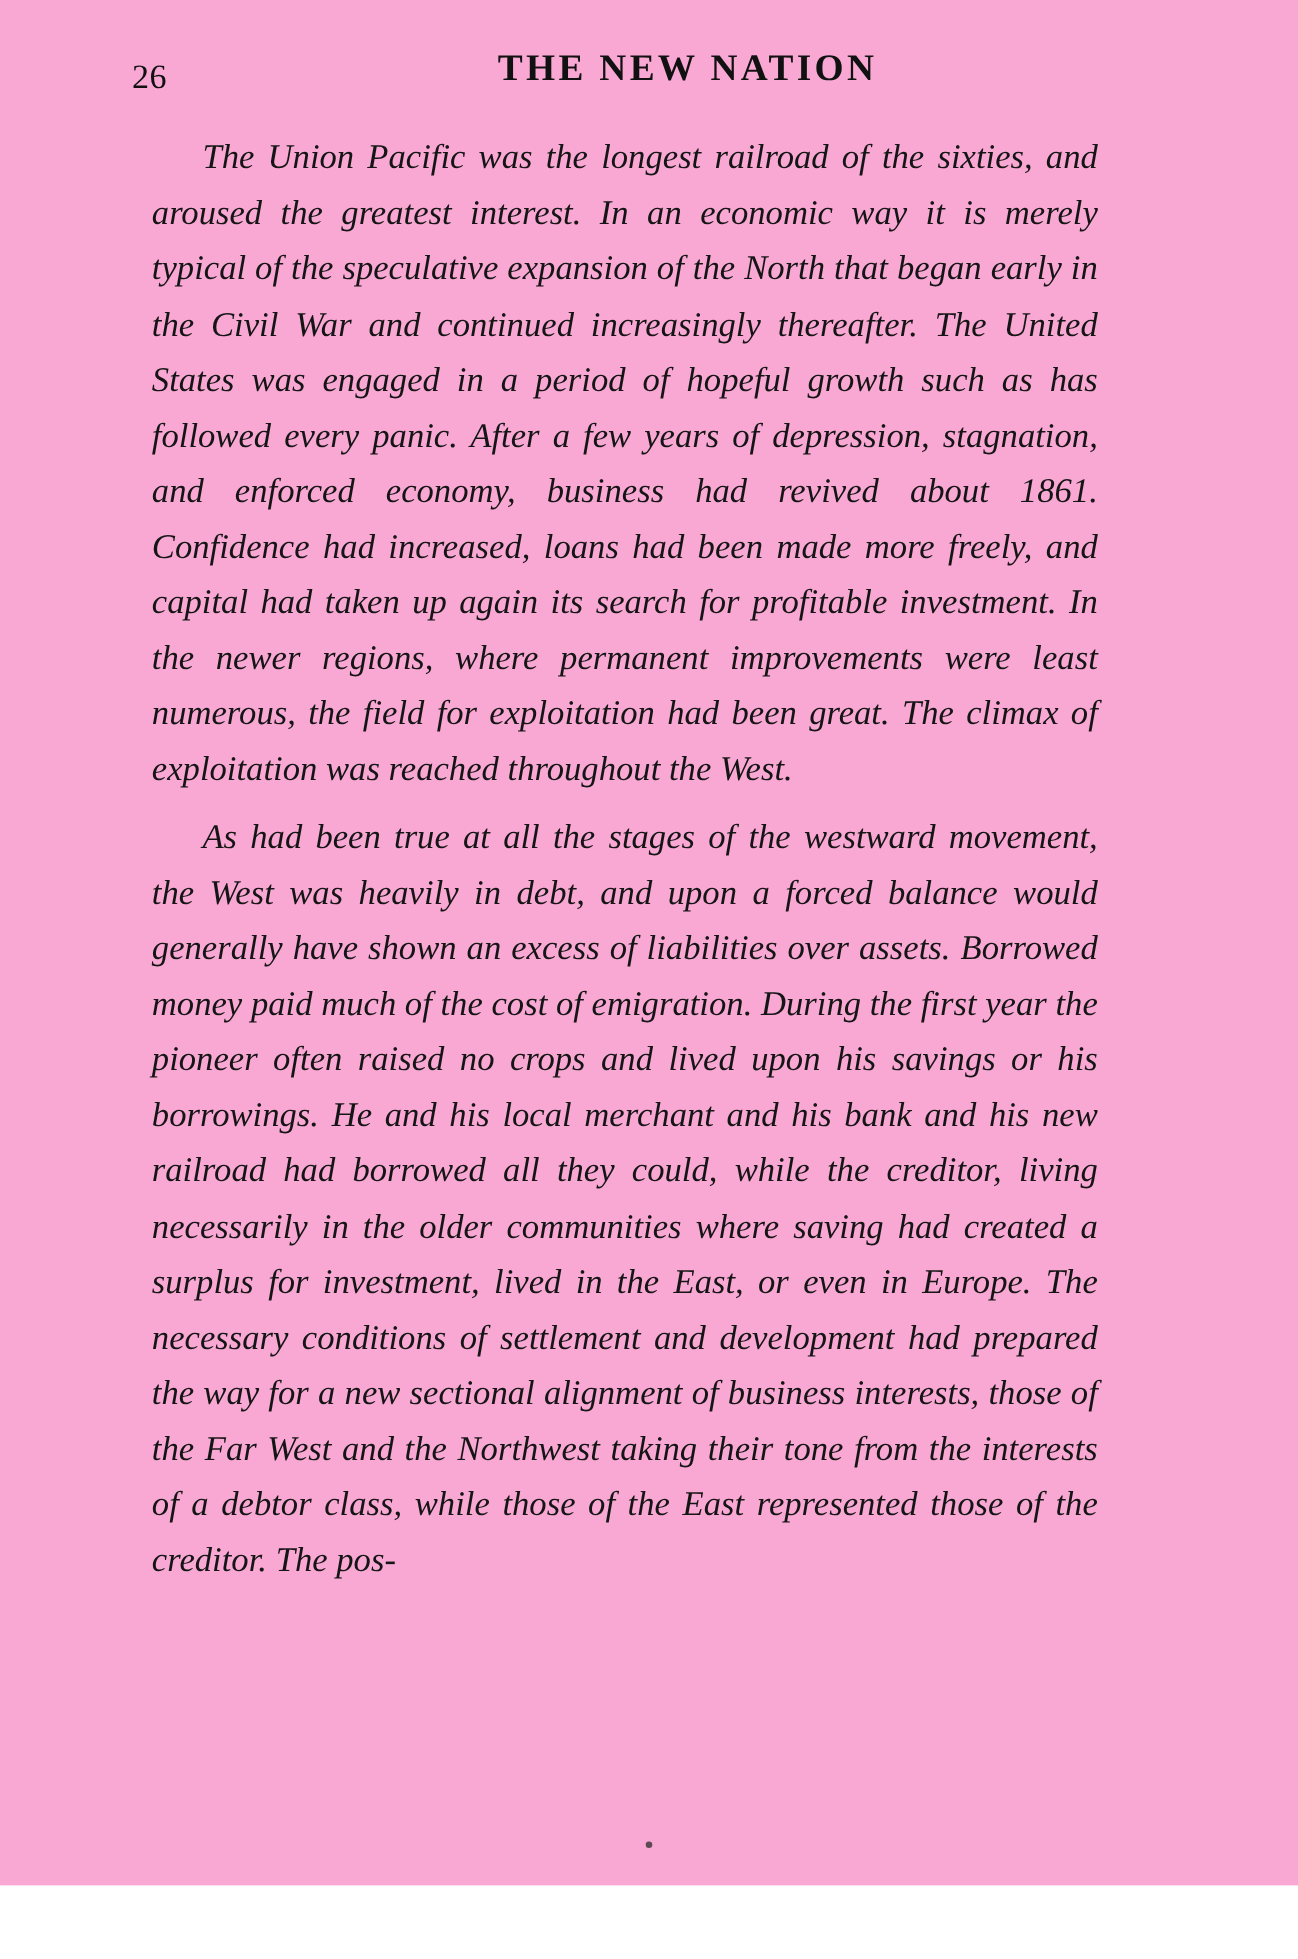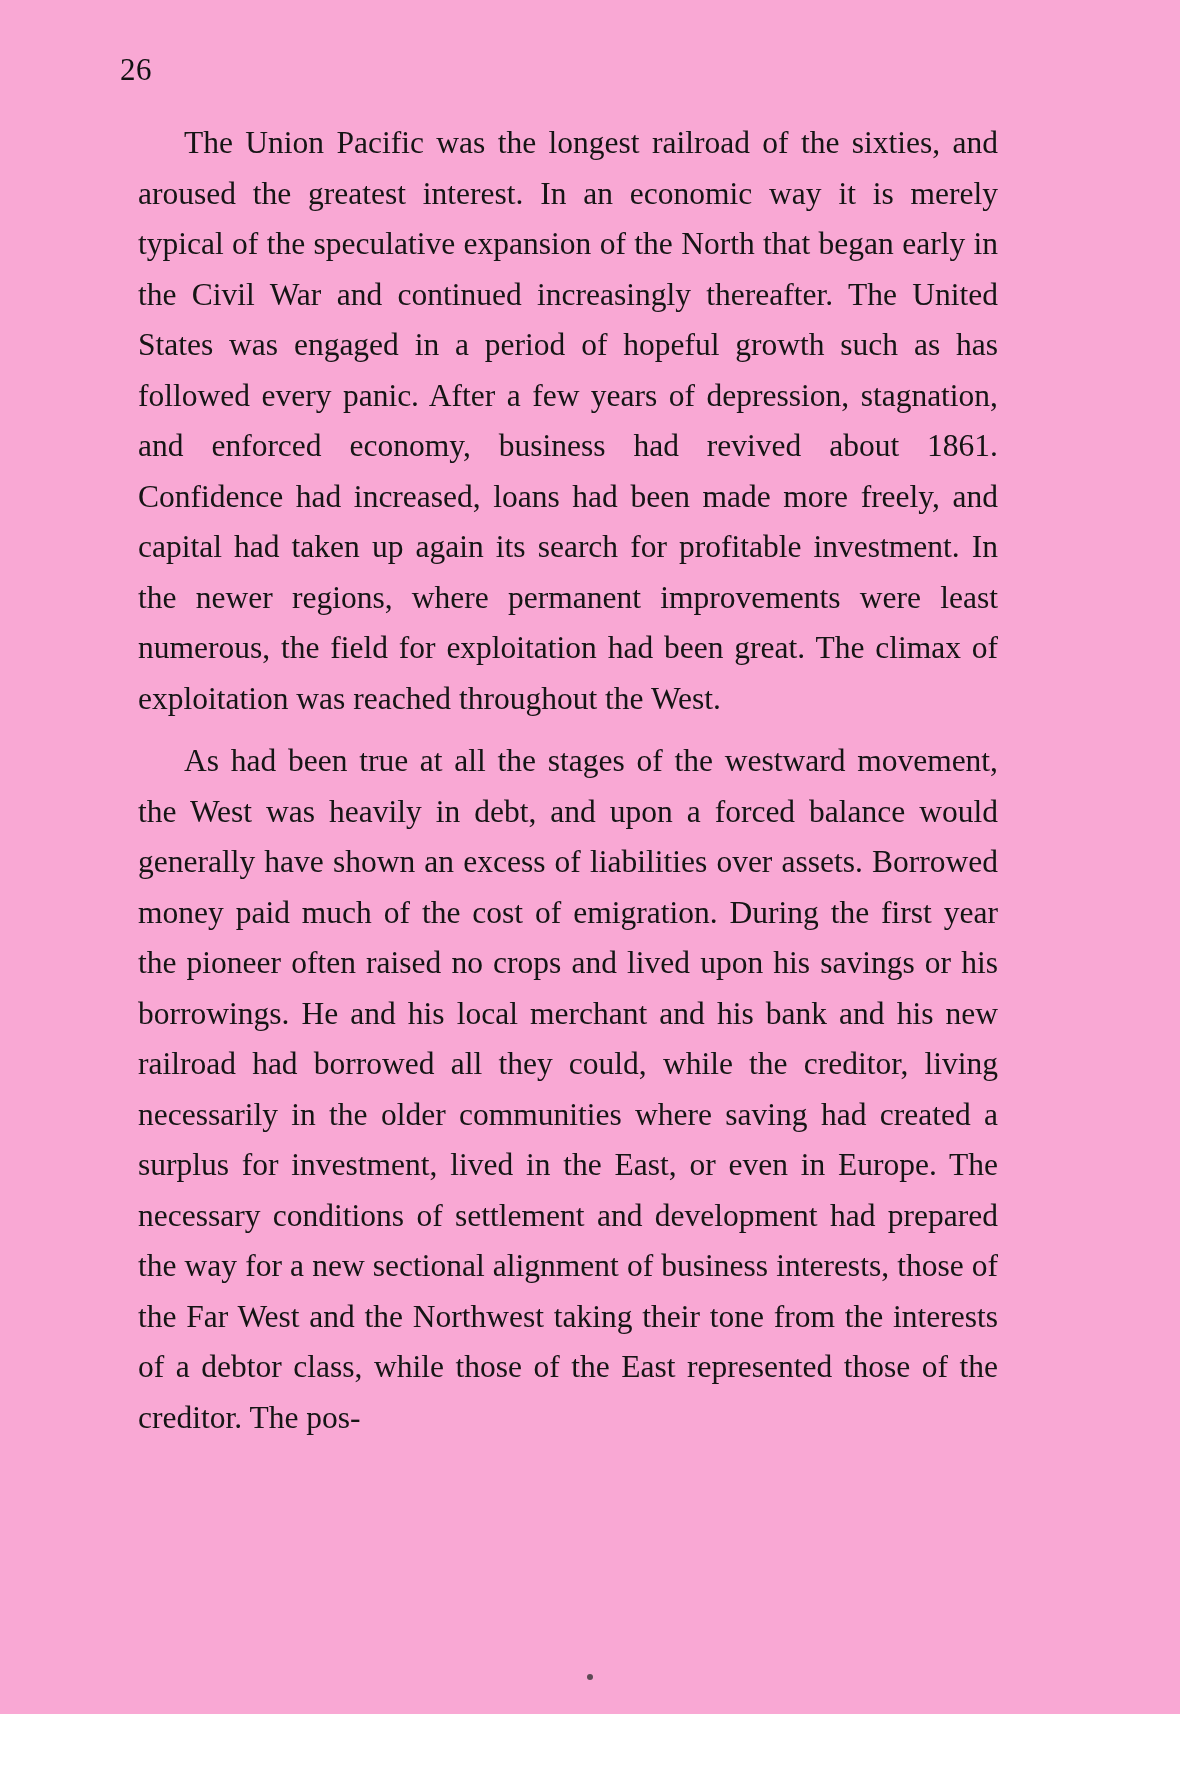--- a/index.html
+++ b/index.html
@@ -58,20 +58,21 @@
   }
   .para {
     margin: 0;
     text-align: justify;
     text-justify: inter-word;
     font-size: 31.5px;
     line-height: 50.5px;
     color: #151515;
     text-indent: 46px;
     hyphens: manual;
+    font-style: italic;
   }
   .para + .para {
     margin-top: 12px;
   }
   
   .para, .running-head, .folio {
     -webkit-font-smoothing: antialiased;
   }
   .footer-mark {
     position: absolute;
@@ -85,20 +86,21 @@
     opacity: 0.75;
   }
 </style>
 </head>
 <body>
 
 <div class="page">
 
   <div class="header">
     <div class="folio">26</div>
+    <div class="running-head">THE NEW NATION</div>
   </div>
 
   <div class="body-text">
     <p class="para">The Union Pacific was the longest railroad of the sixties, and aroused the greatest interest. In an economic way it is merely typical of the speculative expansion of the North that began early in the Civil War and continued increasingly thereafter. The United States was engaged in a period of hopeful growth such as has followed every panic. After a few years of depression, stagnation, and enforced economy, business had revived about 1861. Confidence had increased, loans had been made more freely, and capital had taken up again its search for profitable investment. In the newer regions, where permanent improvements were least numerous, the field for exploitation had been great. The climax of exploitation was reached throughout the West.</p>
     <p class="para">As had been true at all the stages of the westward movement, the West was heavily in debt, and upon a forced balance would generally have shown an excess of liabilities over assets. Borrowed money paid much of the cost of emigration. During the first year the pioneer often raised no crops and lived upon his savings or his borrowings. He and his local merchant and his bank and his new railroad had borrowed all they could, while the creditor, living necessarily in the older communities where saving had created a surplus for investment, lived in the East, or even in Europe. The necessary conditions of settlement and development had prepared the way for a new sectional alignment of business interests, those of the Far West and the Northwest taking their tone from the interests of a debtor class, while those of the East represented those of the creditor. The pos-</p>
   </div>
 
   <div class="footer-mark"></div>
 
 </div>

